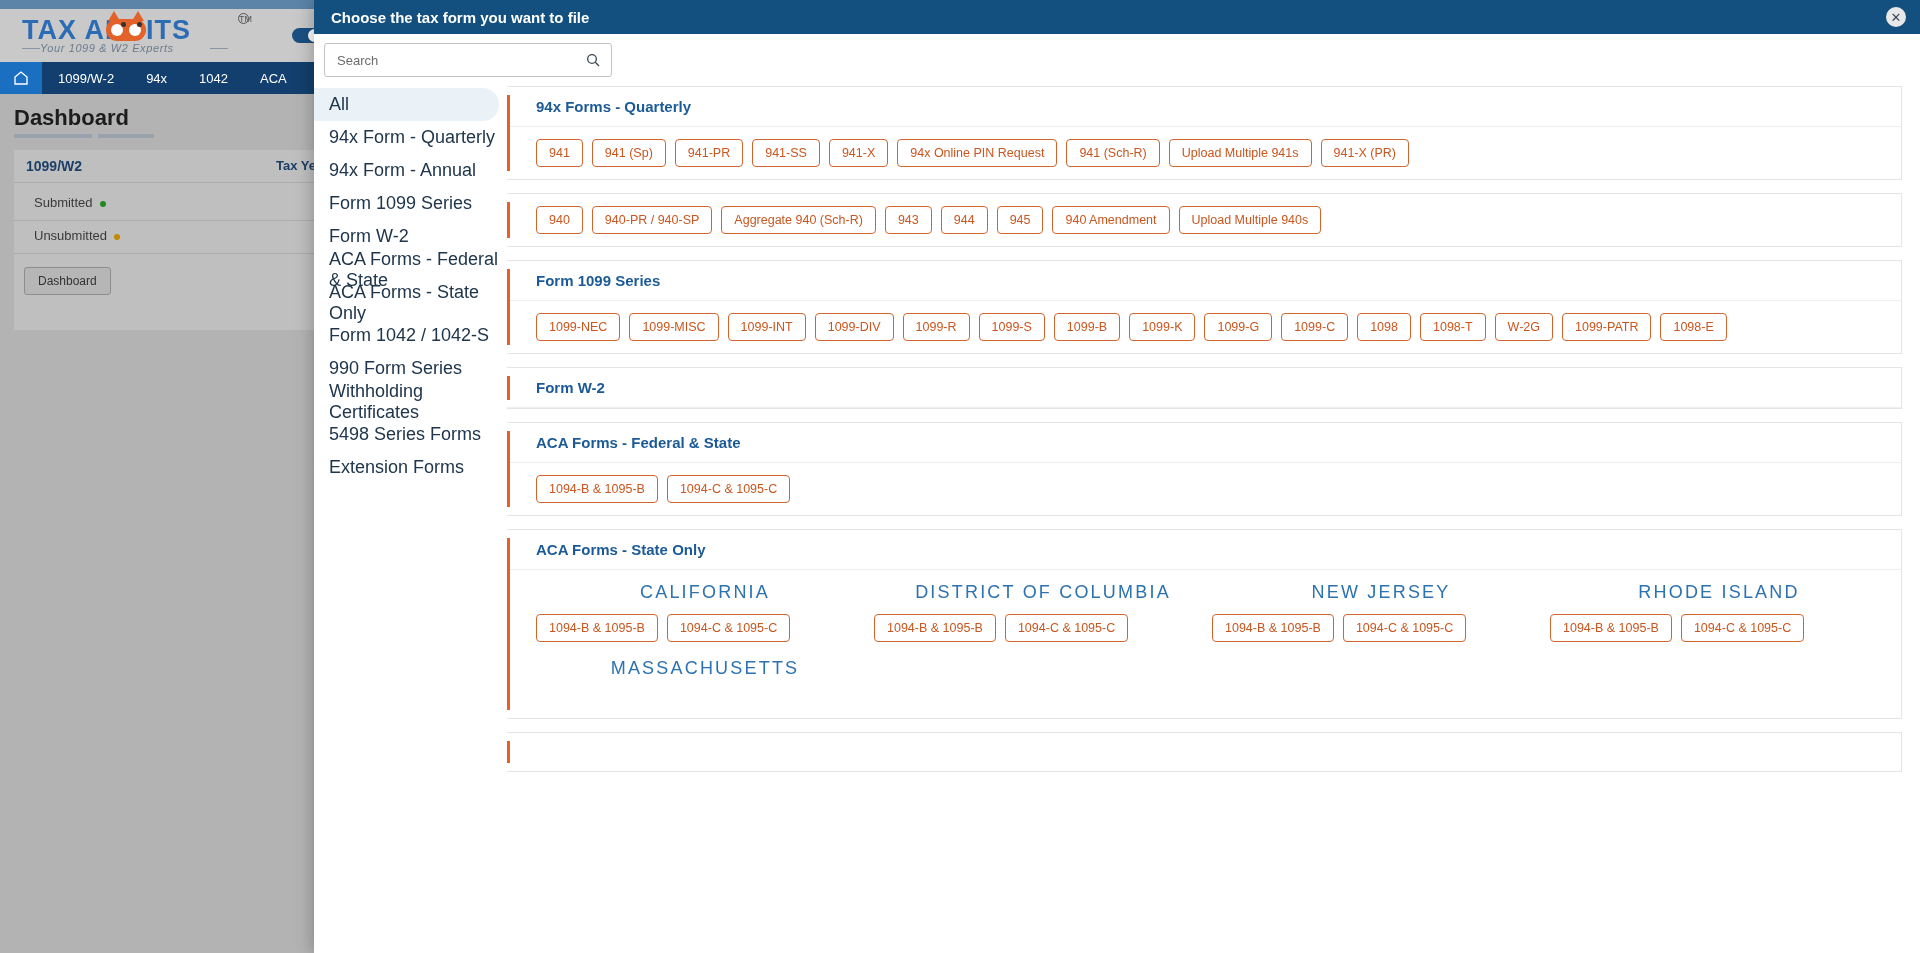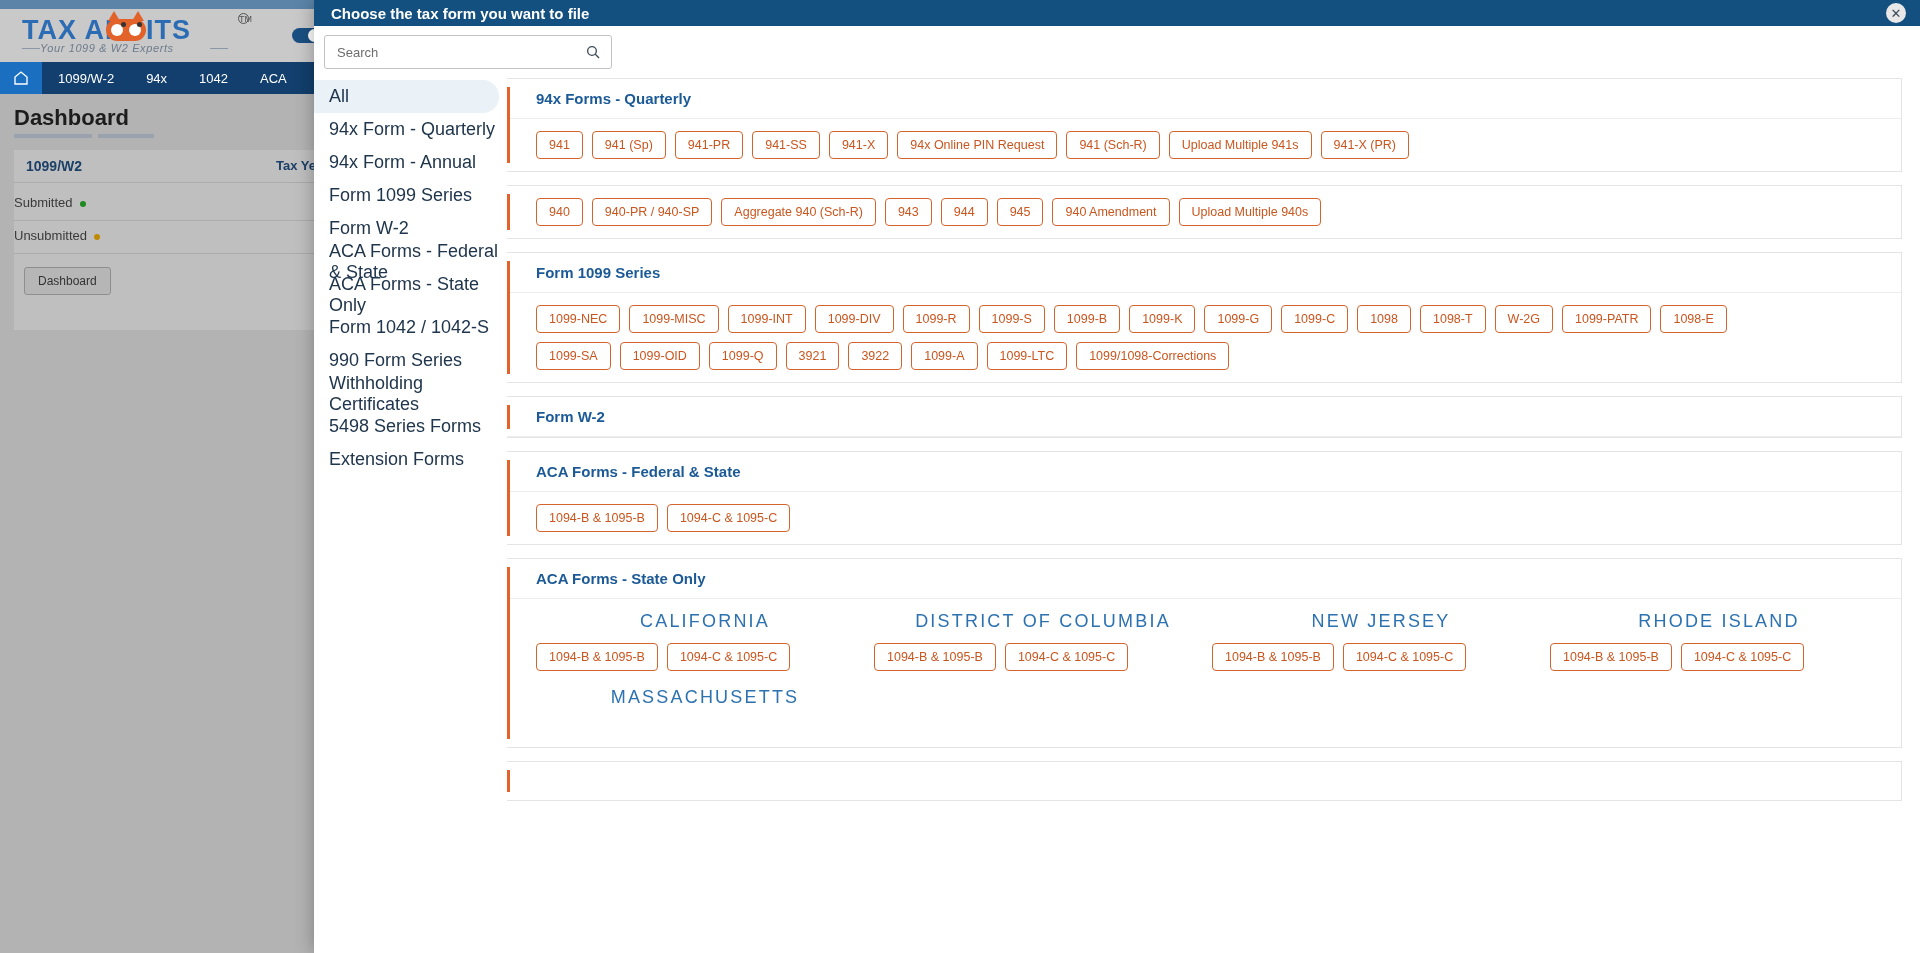--- a/index.html
+++ b/index.html
@@ -49,29 +49,29 @@
   .nav-item { color:#fff; font-size:13px; padding:0 16px; white-space:nowrap; }
 
   #page-title { position:absolute; top:105px; left:14px; font-size:22px; font-weight:bold; color:#1c1c1c; }
   #title-underline { position:absolute; top:134px; left:14px; width:78px; height:4px; background:#9aa3ad; }
   #title-underline2 { position:absolute; top:134px; left:98px; width:56px; height:4px; background:#9aa3ad; }
 
   #card { position:absolute; top:150px; left:14px; width:900px; height:180px; background:#bfbfbf; }
   .card-line { position:absolute; height:1px; background:#acacac; left:0; right:0; }
   #card-h1 { position:absolute; top:8px; left:12px; font-size:14px; color:#1b3f66; font-weight:bold; }
   #card-h2 { position:absolute; top:8px; left:262px; font-size:13px; color:#1b3f66; font-weight:bold; }
-  .card-row { position:absolute; left:0; font-size:13px; color:#3a3a3a; }
+  .card-row { position:absolute; left:20px; font-size:13px; color:#3a3a3a; }
   .dot { display:inline-block; width:6px; height:6px; border-radius:50%; margin-left:7px; vertical-align:middle; }
   #dash-btn { position:absolute; top:117px; left:10px; padding:6px 13px; border:1px solid #8e8e8e;
     background:#b6b6b6; font-size:12px; color:#333; border-radius:3px; }
 
   
   #modal { position:absolute; top:0; left:314px; width:1606px; height:953px; background:#fff;
     box-shadow:0 0 18px rgba(0,0,0,.3); display:flex; flex-direction:column; }
-  #modal-header { height:26px; background:#13507f; display:flex; align-items:center; flex:0 0 auto; }
+  #modal-header { height:34px; background:#13507f; display:flex; align-items:center; flex:0 0 auto; }
   #modal-title { color:#fff; font-size:15px; font-weight:bold; margin-left:17px; }
   #modal-close { margin-left:auto; margin-right:14px; width:20px; height:20px; border-radius:50%;
     background:#e8e8e8; color:#3c4b5a; font-size:13px; display:flex; align-items:center;
     justify-content:center; line-height:1; }
 
   #search-row { height:52px; flex:0 0 auto; padding:9px 0 0 10px; }
   #search-box { width:288px; height:34px; border:1px solid #c2c2c2; border-radius:3px;
     display:flex; align-items:center; padding:0 10px; background:#fff; }
   #search-input { border:none; outline:none; flex:1; font-size:13px; color:#333;
     font-family:"Liberation Sans", sans-serif; }
@@ -266,30 +266,20 @@
               <div class="form-btn">1099-B</div>
               <div class="form-btn">1099-K</div>
               <div class="form-btn">1099-G</div>
               <div class="form-btn">1099-C</div>
               <div class="form-btn">1098</div>
               <div class="form-btn">1098-T</div>
               <div class="form-btn">W-2G</div>
               <div class="form-btn">1099-PATR</div>
               <div class="form-btn">1098-E</div>
             </div>
-            <div class="btn-row">
-              <div class="form-btn">1099-SA</div>
-              <div class="form-btn">1099-OID</div>
-              <div class="form-btn">1099-Q</div>
-              <div class="form-btn">3921</div>
-              <div class="form-btn">3922</div>
-              <div class="form-btn">1099-A</div>
-              <div class="form-btn">1099-LTC</div>
-              <div class="form-btn">1099/1098-Corrections</div>
-            </div>
           </div>
         </div>
         <div class="section">
           <div class="sec-head">Form W-2</div>
         </div>
         <div class="section">
           <div class="sec-head">ACA Forms - Federal &amp; State</div>
           <div class="sec-body">
             <div class="btn-row">
               <div class="form-btn">1094-B &amp; 1095-B</div>

